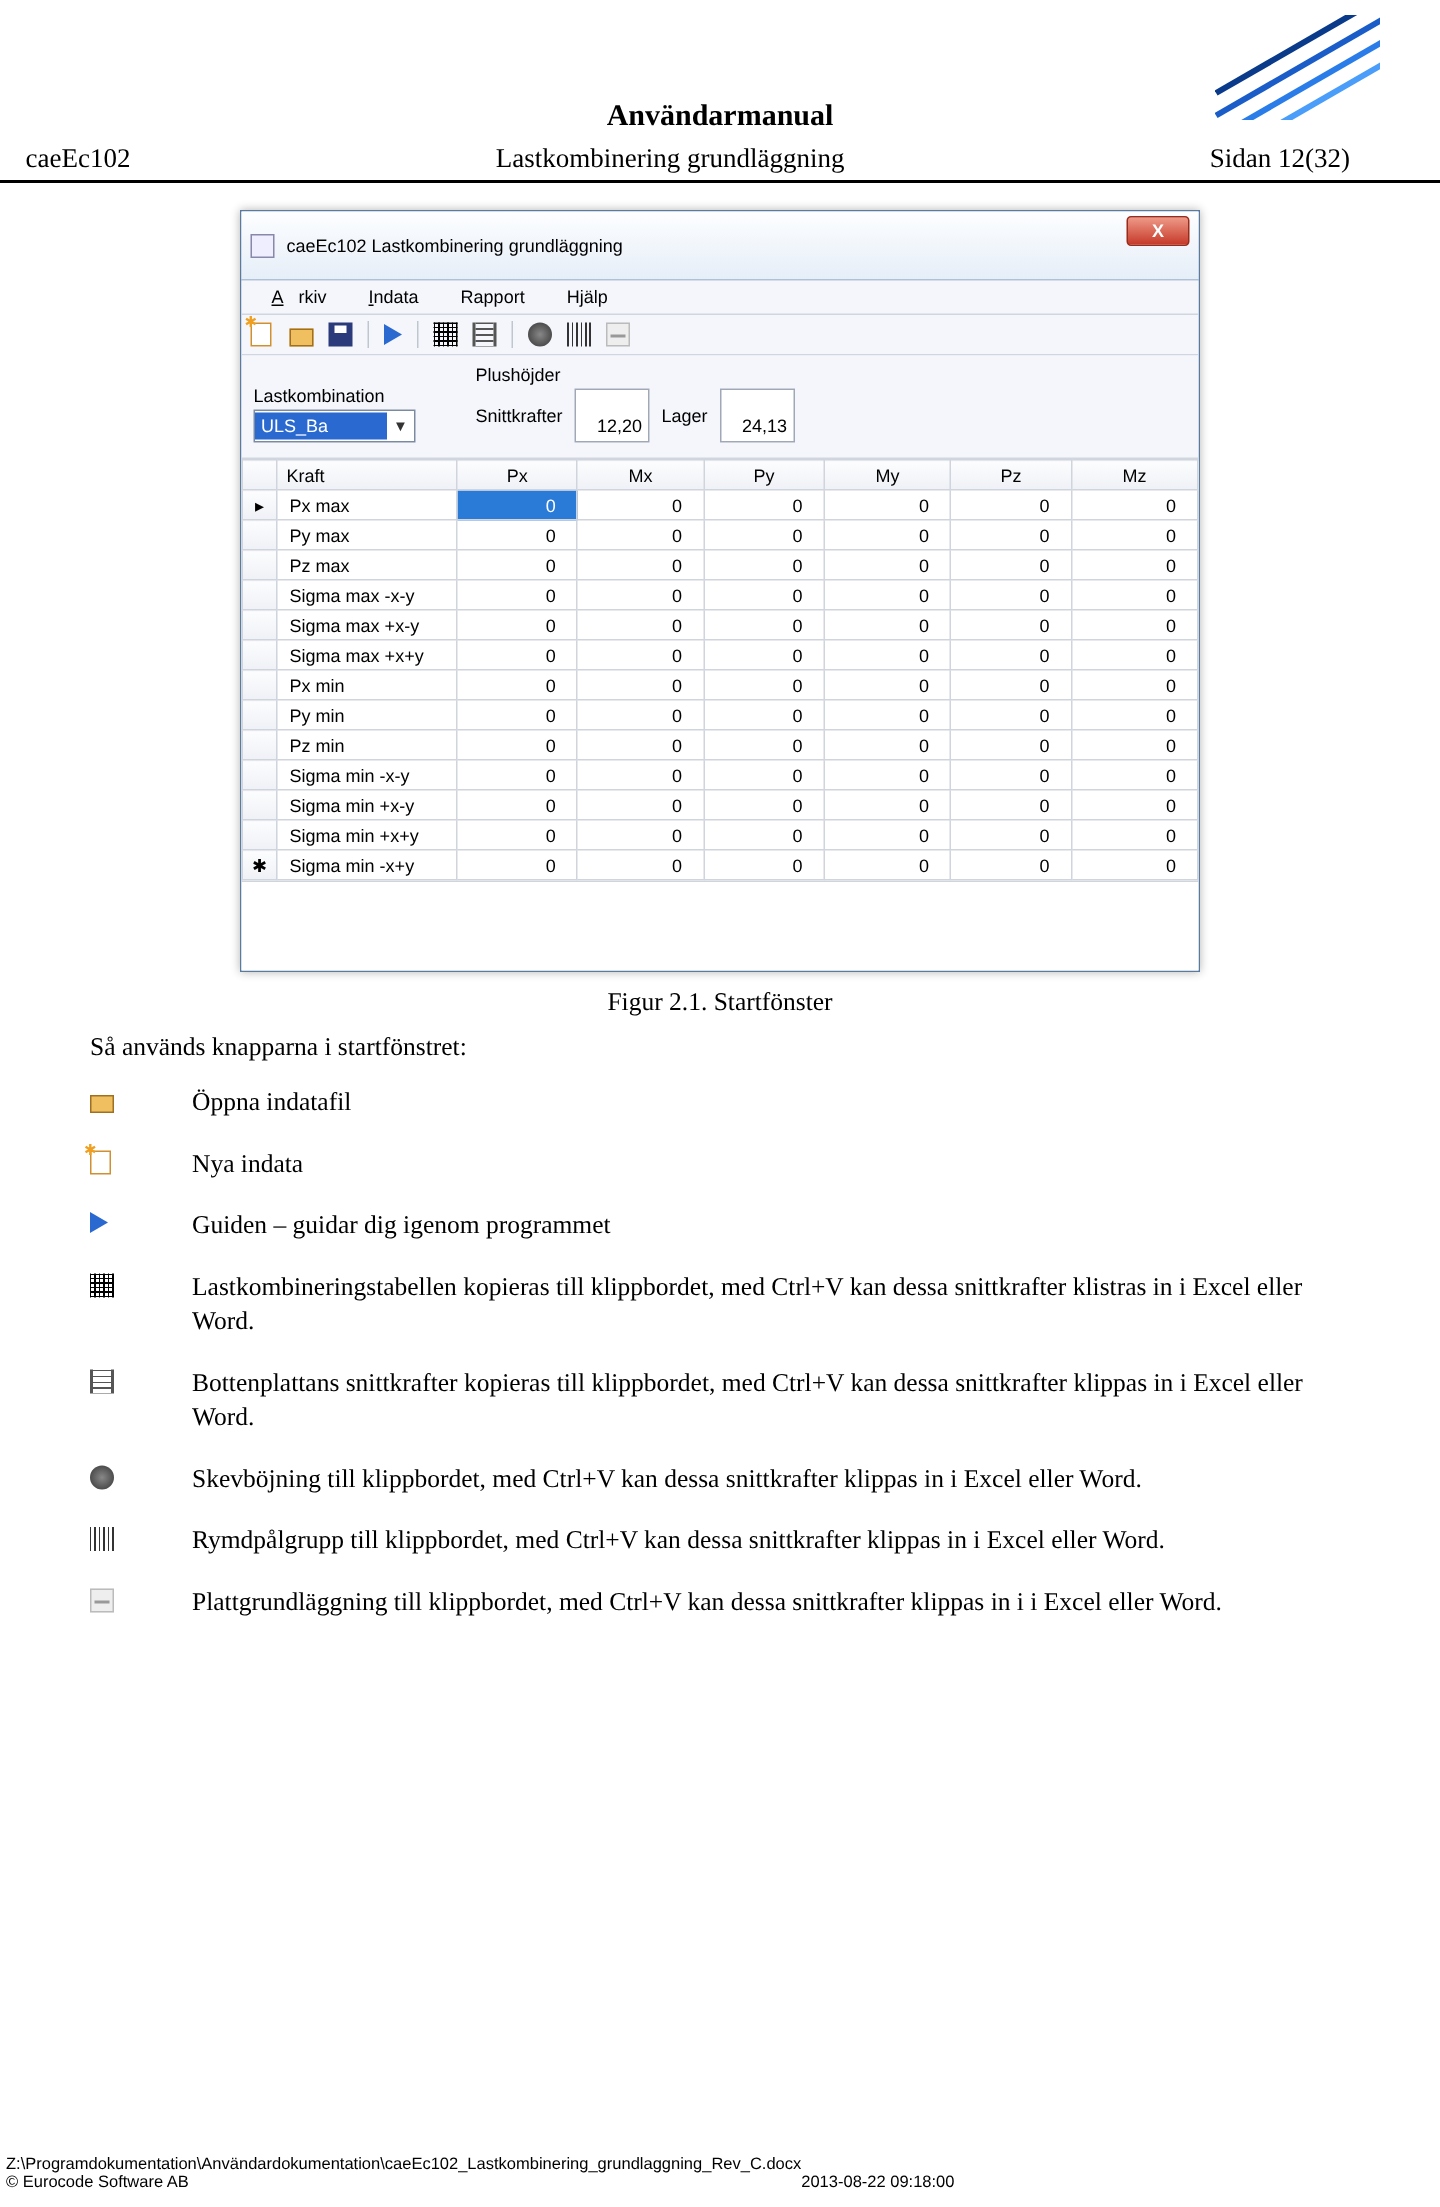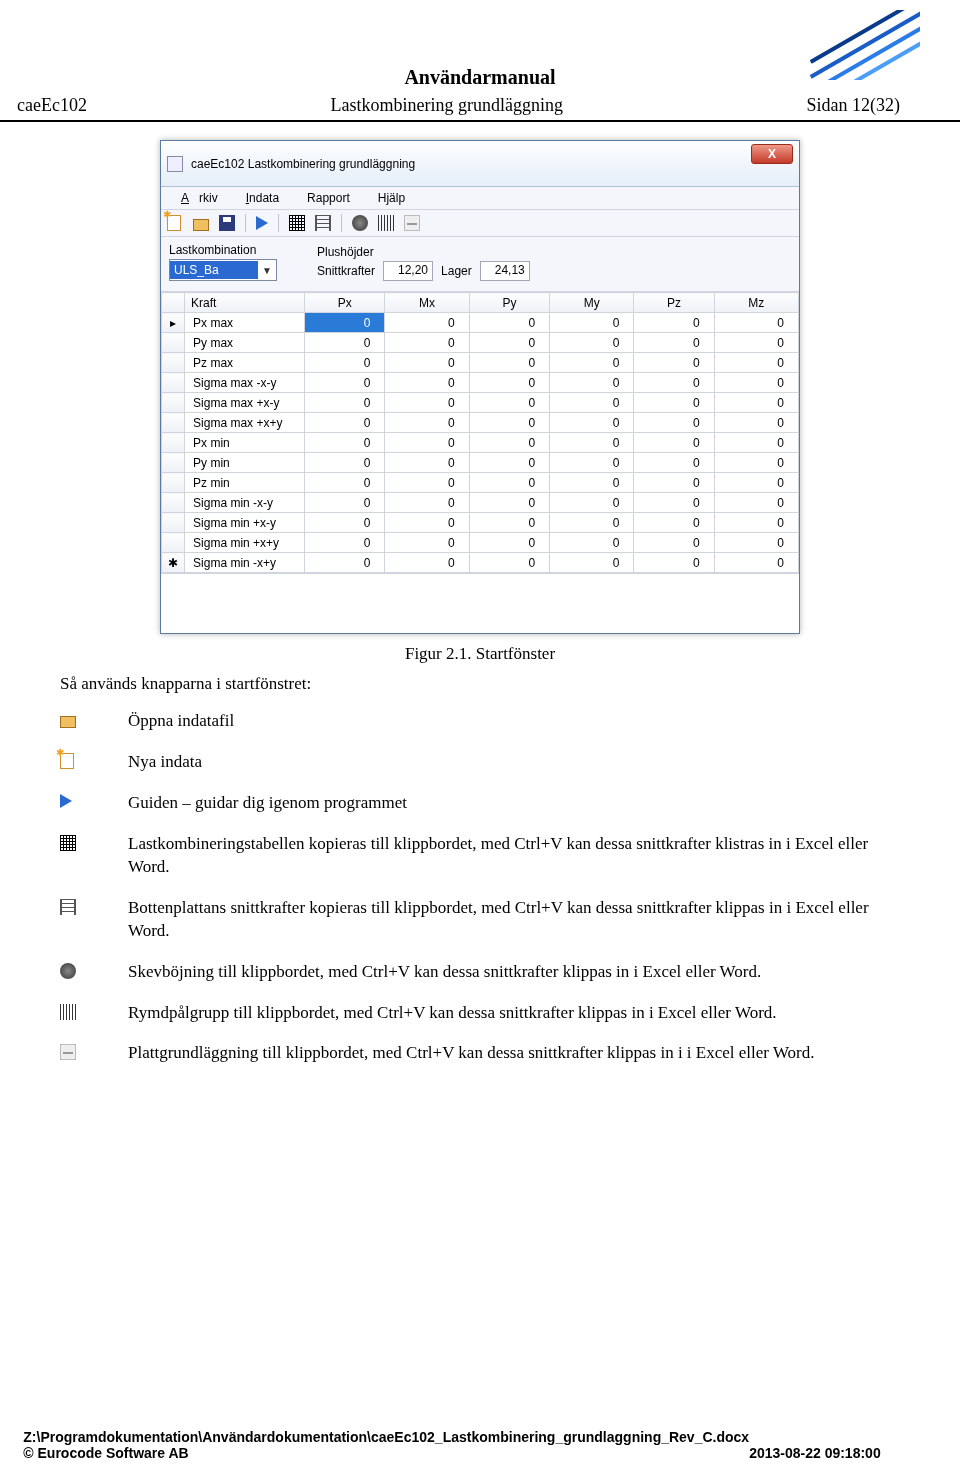--- a/index.html
+++ b/index.html
@@ -103,21 +103,21 @@
     border:1px solid #7a8aa0; background:#fff;
   }
   .combo .sel {
     flex:1; background:#2a6ad0; color:#fff; padding:2px 4px; font-size:12px;
   }
   .combo .arrow {
     width:18px; text-align:center; color:#333; font-size:10px;
   }
   .numbox {
     display:inline-block; width:50px; height:20px;
-    border:1px solid #a0a8b8; background:#fff; padding:1px 4px;
+    border:1px solid #a0a8b8; background:#fff; padding:17px 4px;
     text-align:right; font-size:12px;
   }
   .plus-row { display:flex; align-items:center; gap:8px; }
 
   table.grid {
     width:100%; border-collapse:collapse; background:#fff;
     font-size:12px;
   }
   table.grid th, table.grid td {
     border:1px solid #d0d4dc; padding:2px 6px; height:20px;
@@ -155,22 +155,22 @@
   .caption { text-align:center; margin:16px 0 8px; font-size:16px; }
   .body-text { padding: 0 60px 0 60px; }
   .body-text p { margin: 10px 0; font-size:17px; }
   .icon-list { margin-top: 16px; }
   .icon-row { display:flex; align-items:flex-start; gap:40px; margin-bottom:18px; }
   .icon-row .icon-cell { width:28px; flex-shrink:0; padding-top:2px; }
   .icon-row .desc { flex:1; font-size:17px; line-height:1.35; }
 
   .footer {
     position:absolute; bottom:10px; left:4px; right:60px;
-    font-family: Arial, sans-serif; font-size:14px; color:#000;
-    display:flex; justify-content:center; align-items:flex-end;font-weight:bold;
+    font-family: Arial, sans-serif; font-size:11px; color:#000;
+    display:flex; justify-content:flex-start; align-items:flex-end;
   }
 </style>
 </head>
 <body>
 
 <div class="logo-stripes">
   <div class="stripe s1"></div>
     <div class="stripe s2"></div>
   <div class="stripe s3"></div>
     <div class="stripe s4"></div>

